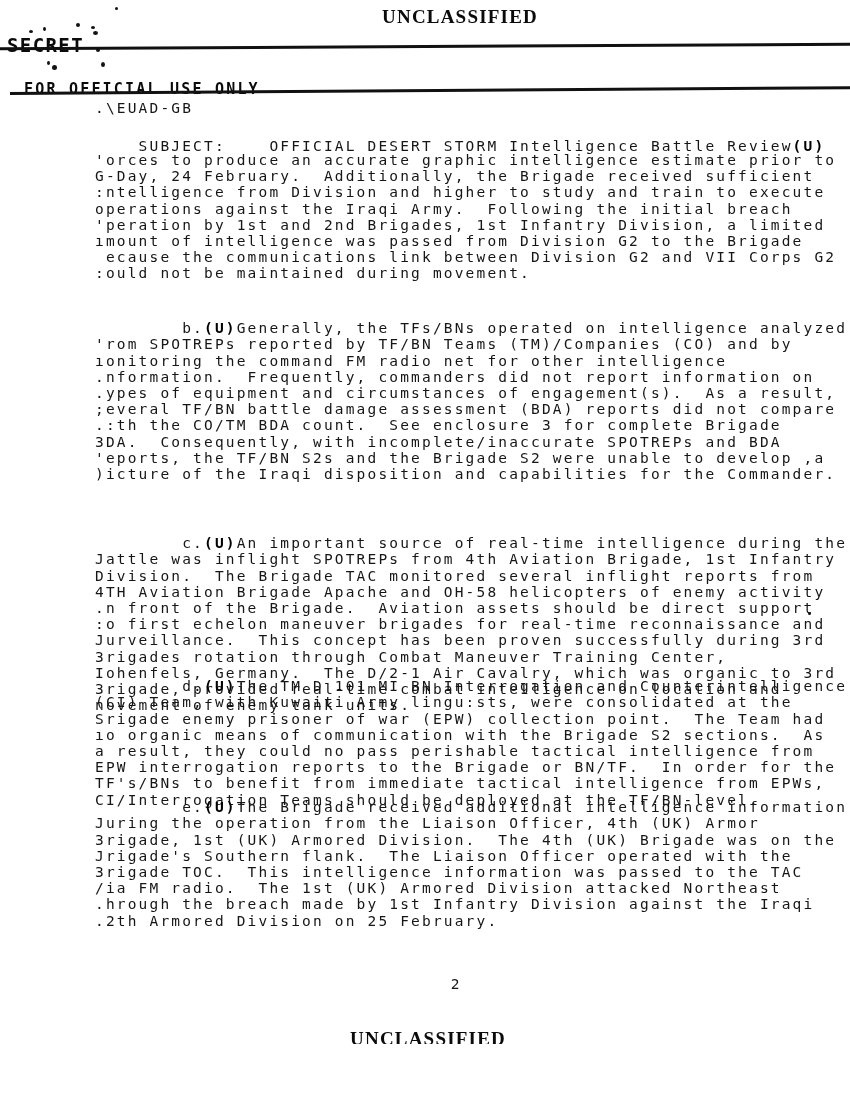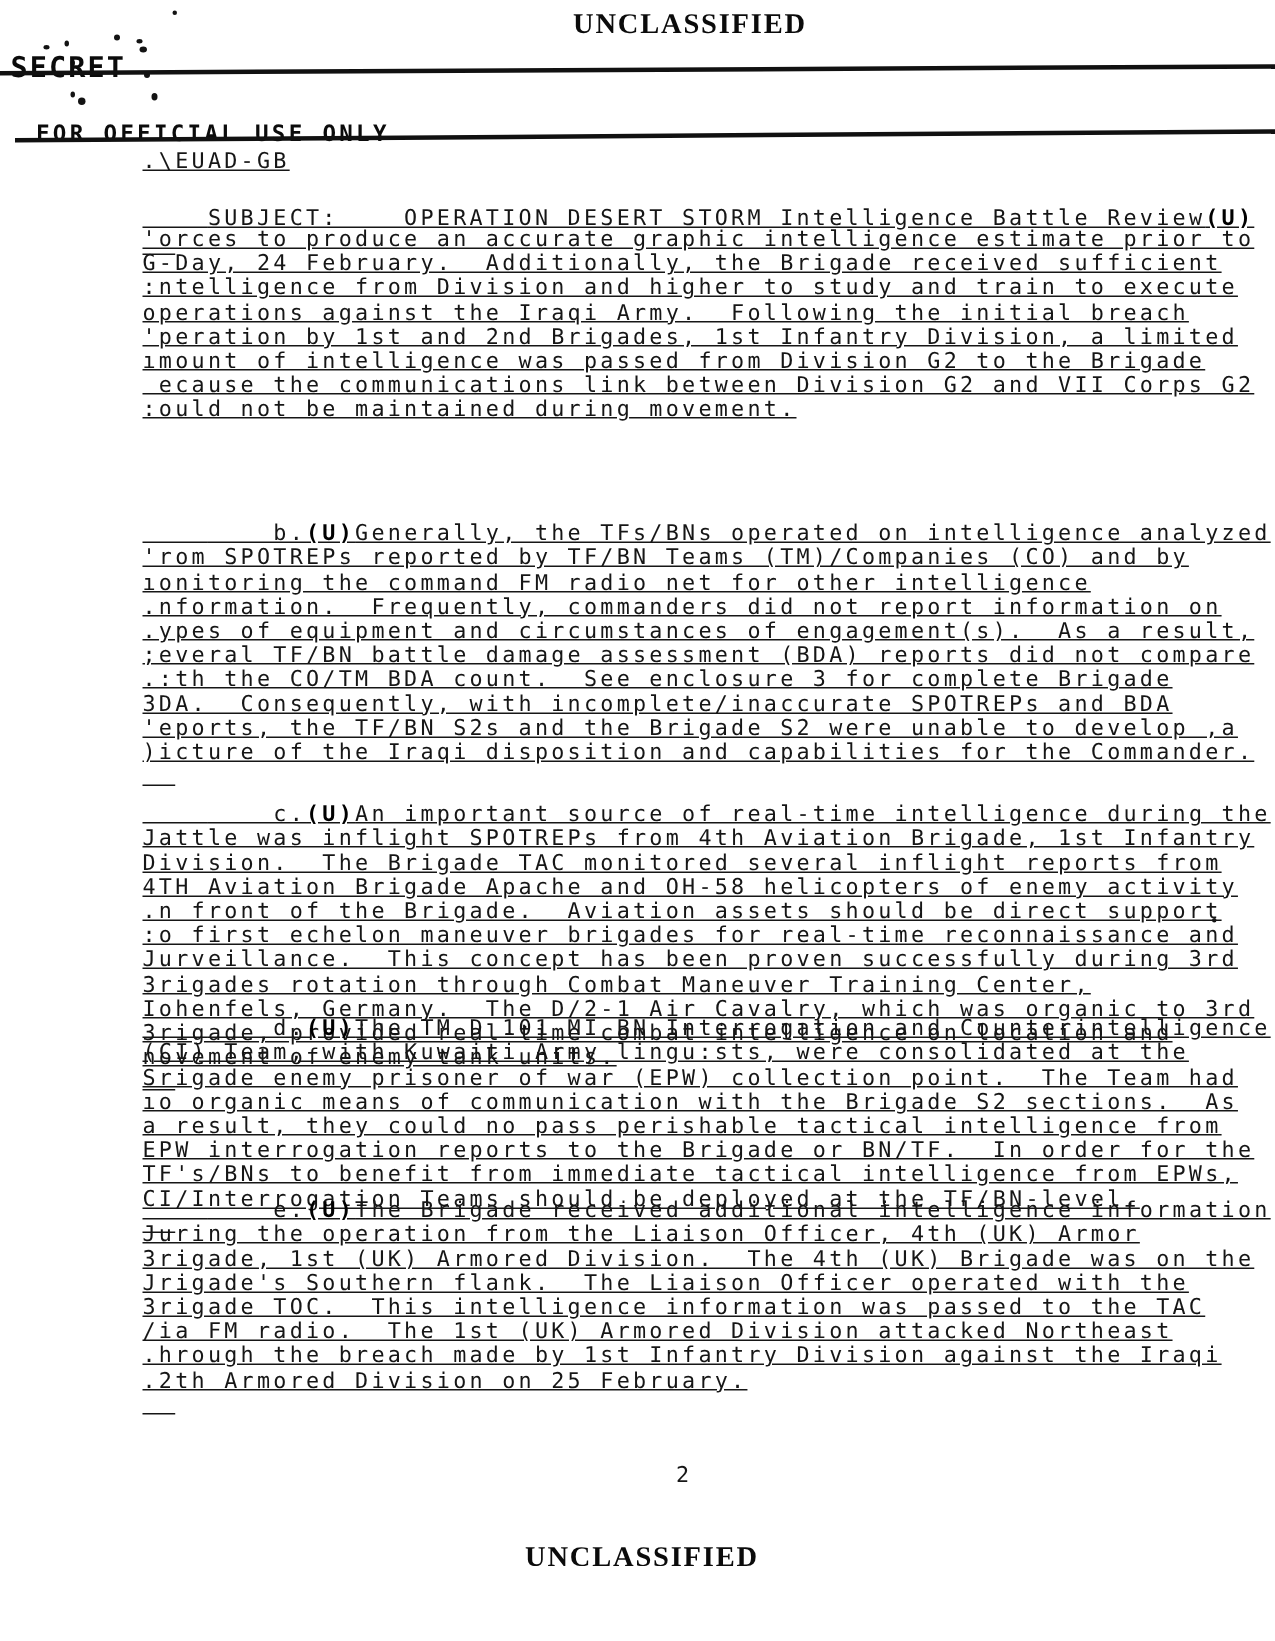--- a/index.html
+++ b/index.html
@@ -14,21 +14,20 @@
   
   .para {
     position: absolute;
     left: 95px;
     font-family: "DejaVu Sans Mono", "Liberation Mono", monospace;
     font-size: 14.5px;
     letter-spacing: 2.17px;
     line-height: 16.2px;
     white-space: pre;
     color: #161616;
-    text-decoration: underline;
   }
   .para b.um, .subject b.um { font-weight: 700; color: #000; }
   .lh { line-height: 18.5px; }
   
   .banner {
     position: absolute;
     transform: translateX(-50%);
     white-space: nowrap;
     color: #0b0b0b;
   }
@@ -98,33 +97,33 @@
     <span class="speck" style="left:101px;top:62px;width:4px;height:5px"></span>
     <span class="speck" style="left:808px;top:612px;width:3px;height:3px"></span>
   </div>
 
   <div class="banner serifstamp" style="left:460px;top:6px">UNCLASSIFIED</div>
   <div class="banner monostamp hdr-secret strike" style="left:432px;top:34px">SECRET</div>
   <div class="banner monostamp hdr-fouo strike" style="left:449px;top:58px">FOR OFFICIAL USE ONLY</div>
 
   <div class="para lh" style="top:99px">.\EUAD-GB</div>
   <div class="para lh subject" style="top:118px">
-    <span>SUBJECT:    OPERATION DESERT STORM Intelligence Battle Review</span><b class="um">(U)</b>
+    <span>SUBJECT:    OFFICIAL DESERT STORM Intelligence Battle Review</span><b class="um">(U)</b>
   </div>
 
   <div class="para" style="top:152px">'orces to produce an accurate graphic intelligence estimate prior to
 G-Day, 24 February.  Additionally, the Brigade received sufficient
 :ntelligence from Division and higher to study and train to execute
 operations against the Iraqi Army.  Following the initial breach
 'peration by 1st and 2nd Brigades, 1st Infantry Division, a limited
 ımount of intelligence was passed from Division G2 to the Brigade
  ecause the communications link between Division G2 and VII Corps G2
 :ould not be maintained during movement.</div>
 
-  <div class="para" style="top:332px">
+  <div class="para" style="top:304px">
     <span>    b.</span><b class="um">(U)</b><span>Generally, the TFs/BNs operated on intelligence analyzed
 'rom SPOTREPs reported by TF/BN Teams (TM)/Companies (CO) and by
 ıonitoring the command FM radio net for other intelligence
 .nformation.  Frequently, commanders did not report information on
 .ypes of equipment and circumstances of engagement(s).  As a result,
 ;everal TF/BN battle damage assessment (BDA) reports did not compare
 .:th the CO/TM BDA count.  See enclosure 3 for complete Brigade
 3DA.  Consequently, with incomplete/inaccurate SPOTREPs and BDA
 'eports, the TF/BN S2s and the Brigade S2 were unable to develop ,a
 )icture of the Iraqi disposition and capabilities for the Commander.</span>

